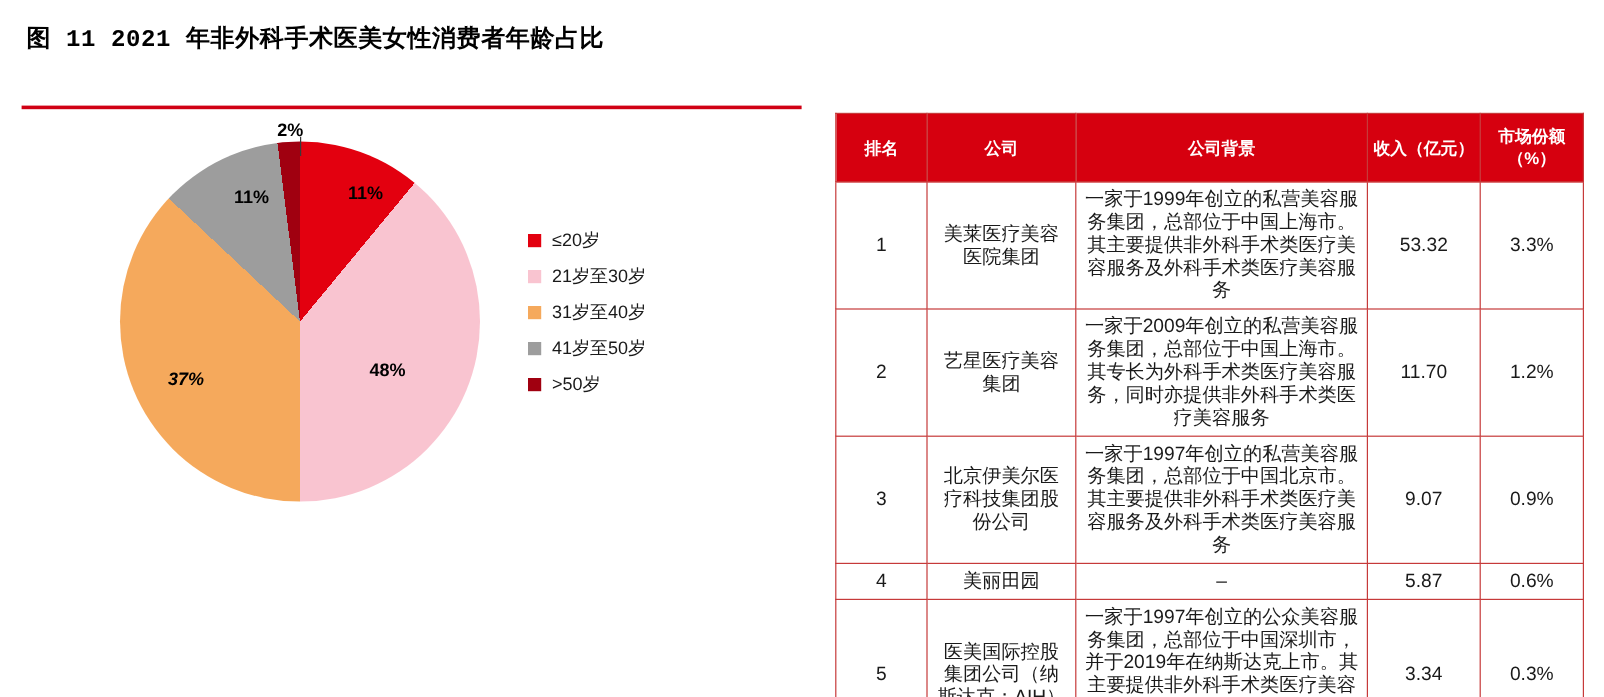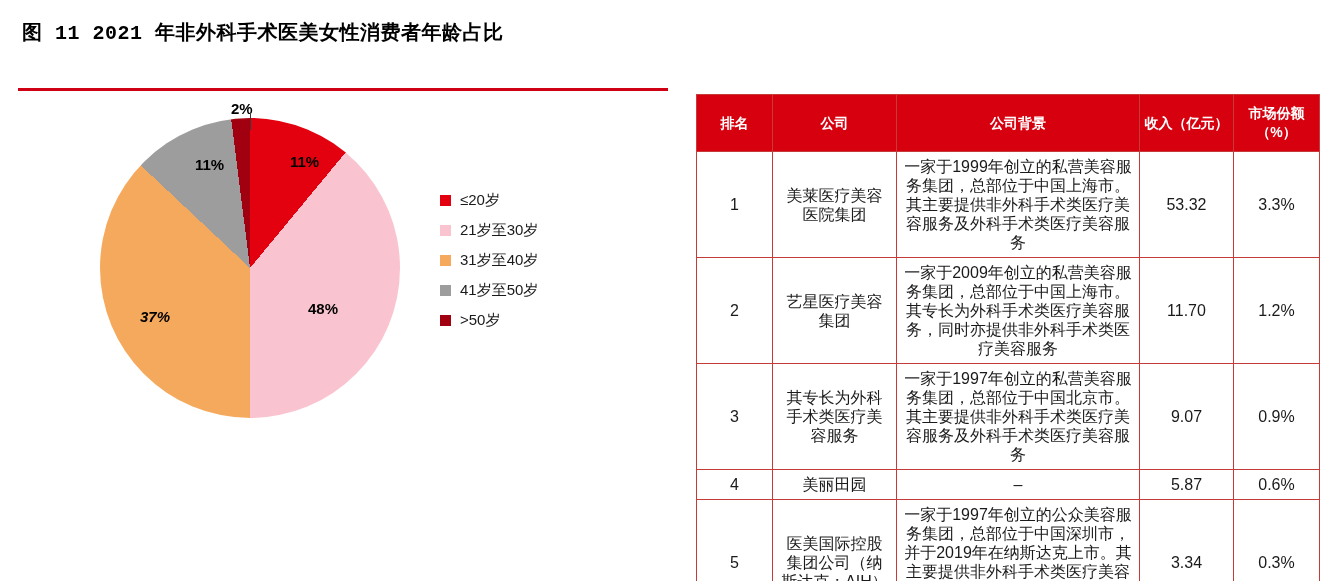--- a/index.html
+++ b/index.html
@@ -228,21 +228,21 @@
           </tr>
           <tr>
             <td>2</td>
             <td>艺星医疗美容集团</td>
             <td class="bg-cell">一家于2009年创立的私营美容服务集团，总部位于中国上海市。其专长为外科手术类医疗美容服务，同时亦提供非外科手术类医疗美容服务</td>
             <td>11.70</td>
             <td>1.2%</td>
           </tr>
           <tr>
             <td>3</td>
-            <td>其专长为外科手术类医疗美容服务</td>
+            <td>北京伊美尔医疗科技集团股份公司</td>
             <td class="bg-cell">一家于1997年创立的私营美容服务集团，总部位于中国北京市。其主要提供非外科手术类医疗美容服务及外科手术类医疗美容服务</td>
             <td>9.07</td>
             <td>0.9%</td>
           </tr>
           <tr>
             <td>4</td>
             <td>美丽田园</td>
             <td class="bg-cell">–</td>
             <td>5.87</td>
             <td>0.6%</td>

